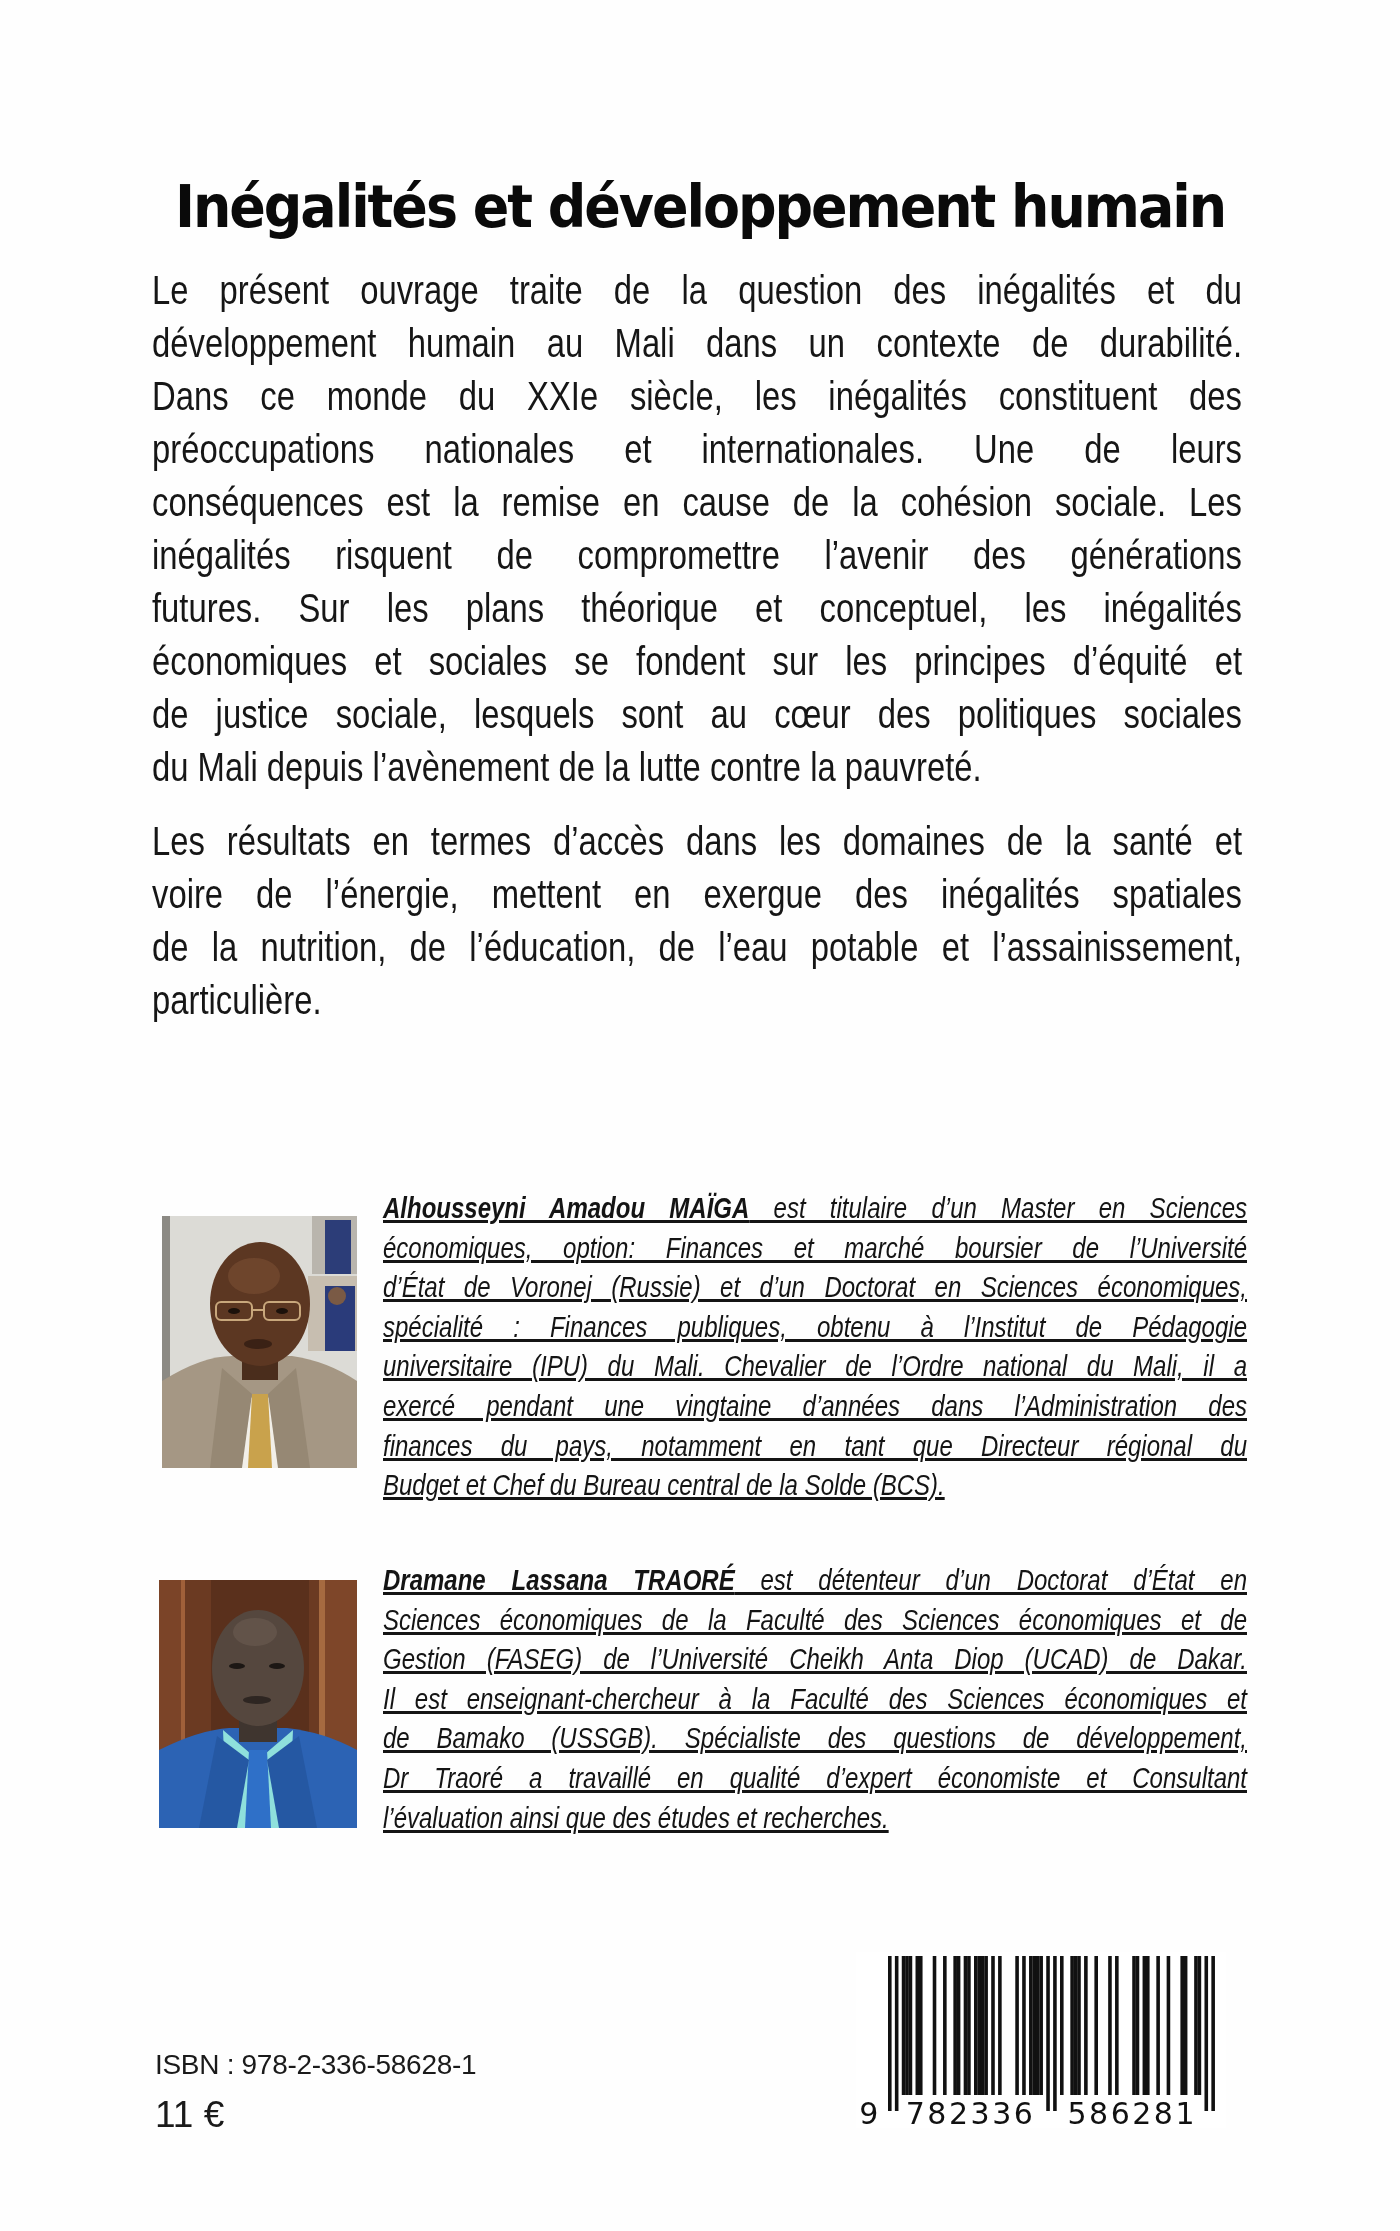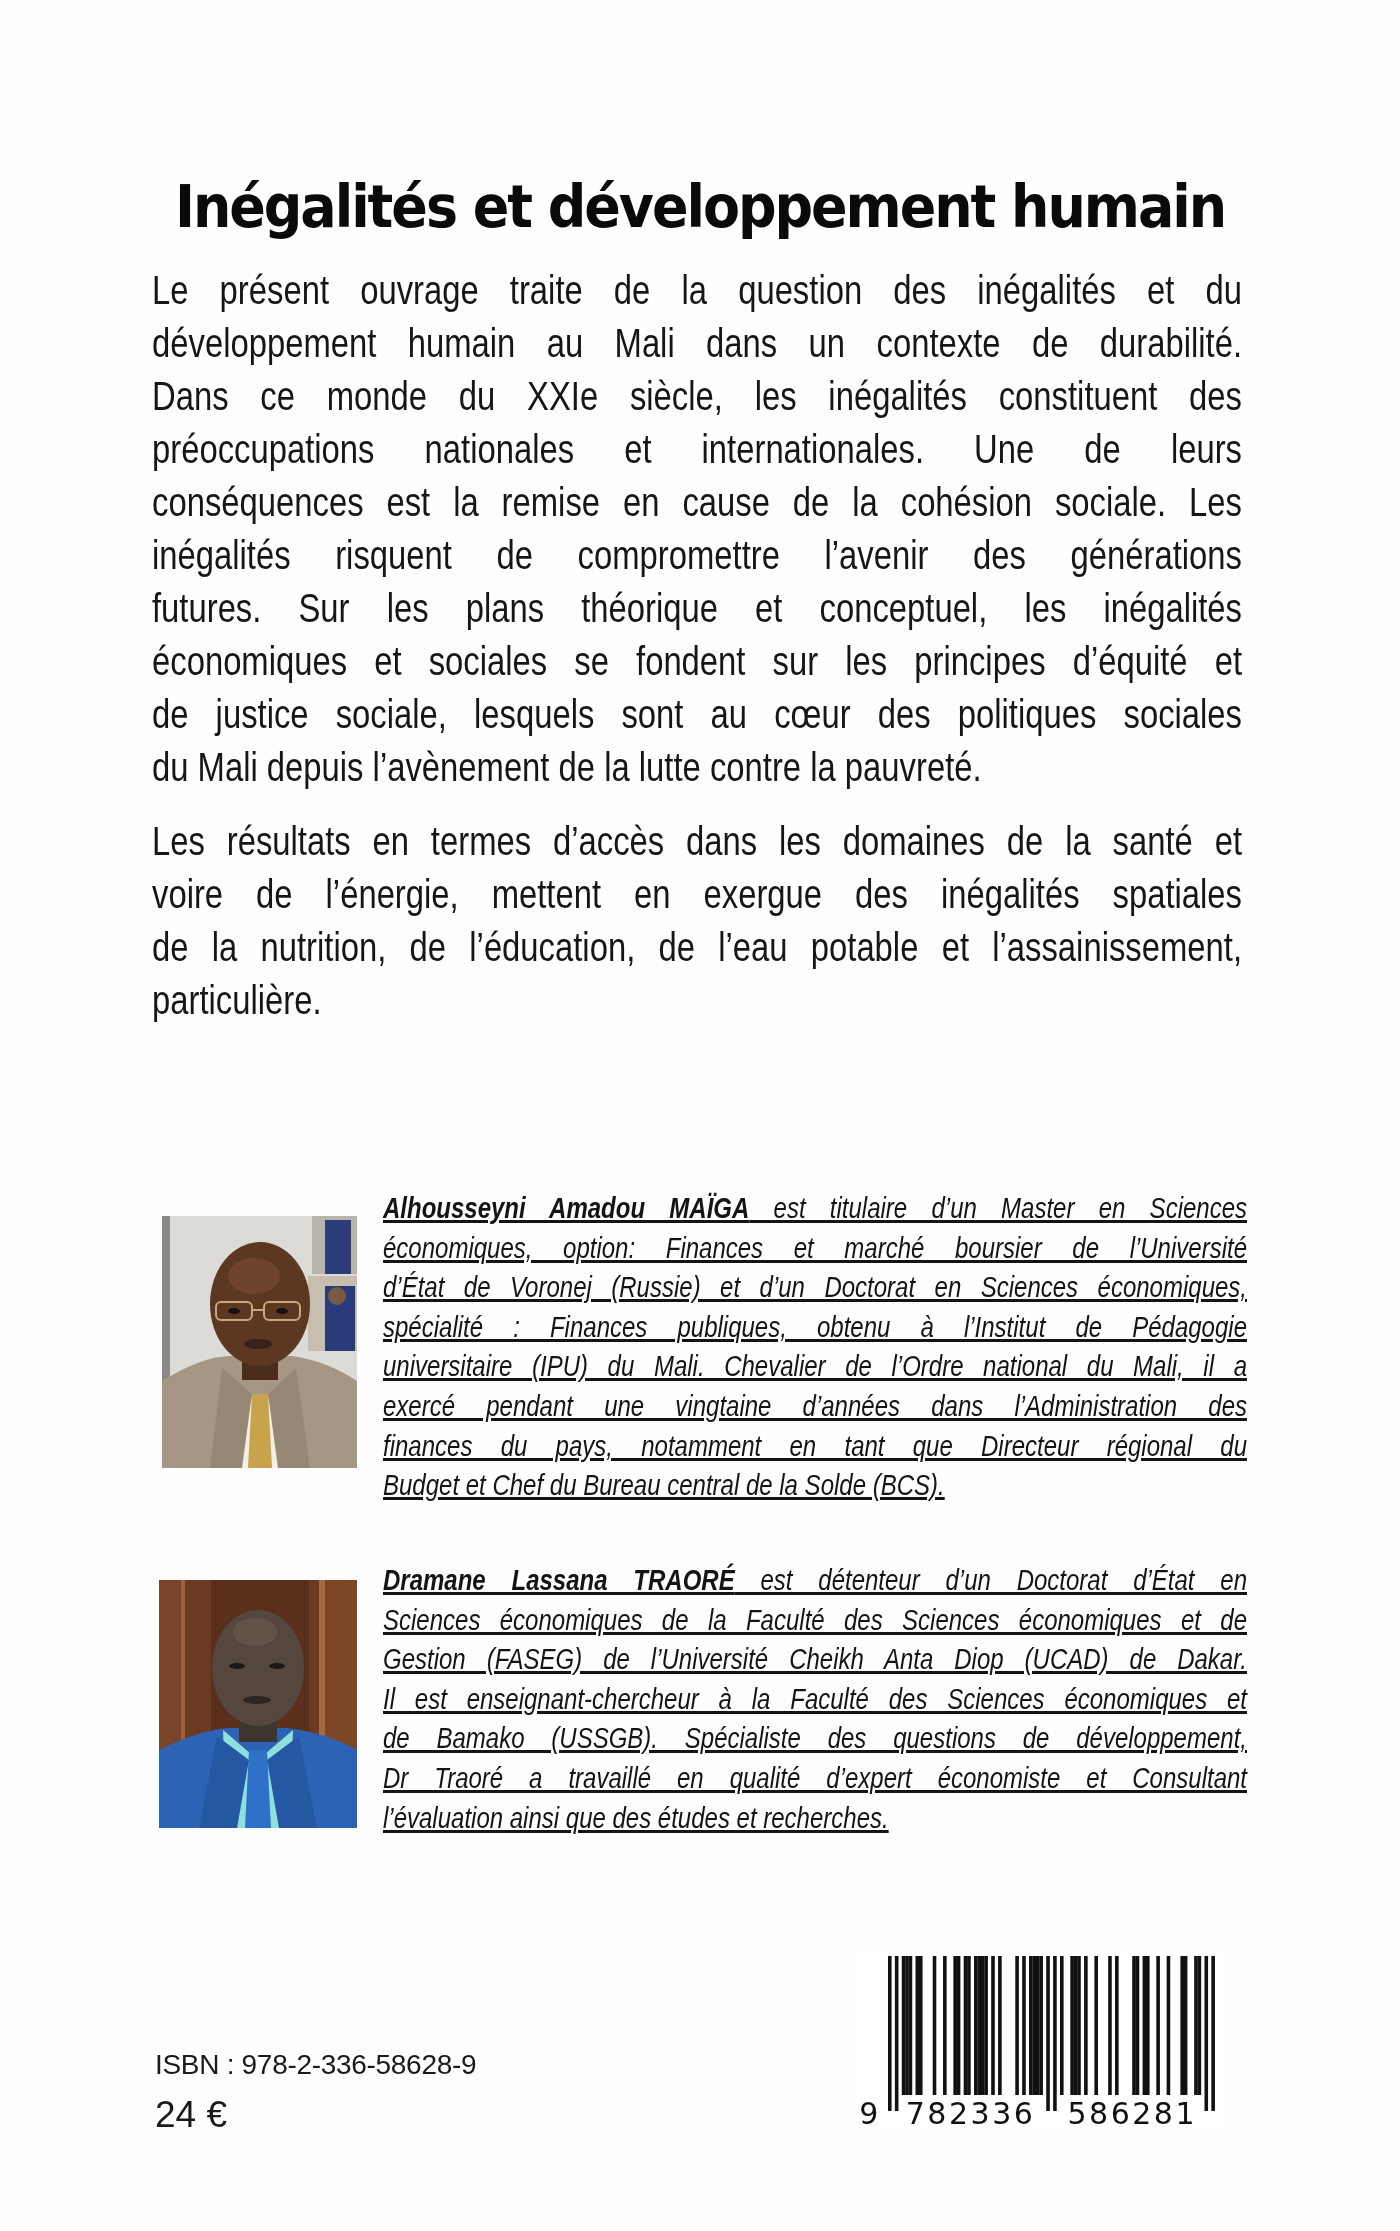--- a/index.html
+++ b/index.html
@@ -293,22 +293,22 @@
         <span class="inner"><span>de Bamako (USSGB). Spécialiste des questions de développement,</span></span>
       </div>
       <div class="line">
         <span class="inner"><span>Dr Traoré a travaillé en qualité d’expert économiste et Consultant</span></span>
       </div>
       <div class="line last">
         <span class="inner"><span>l’évaluation ainsi que des études et recherches.</span></span>
       </div>
     </div>
 
-  <div class="isbn">ISBN : 978-2-336-58628-9</div>
-  <div class="price">24 €</div>
+  <div class="isbn">ISBN : 978-2-336-58628-1</div>
+  <div class="price">11 €</div>
 
   <div class="barcode">
     <svg id="barcode-svg" width="370" height="176" viewBox="0 0 370 176">
         <rect x="32.00" y="4" width="3.59" height="155" fill="#111"></rect>
         <rect x="38.88" y="4" width="3.59" height="155" fill="#111"></rect>
         <rect x="45.76" y="4" width="3.59" height="139" fill="#111"></rect>
         <rect x="49.20" y="4" width="3.59" height="139" fill="#111"></rect>
         <rect x="52.64" y="4" width="3.59" height="139" fill="#111"></rect>
         <rect x="59.52" y="4" width="3.59" height="139" fill="#111"></rect>
         <rect x="62.96" y="4" width="3.59" height="139" fill="#111"></rect>

